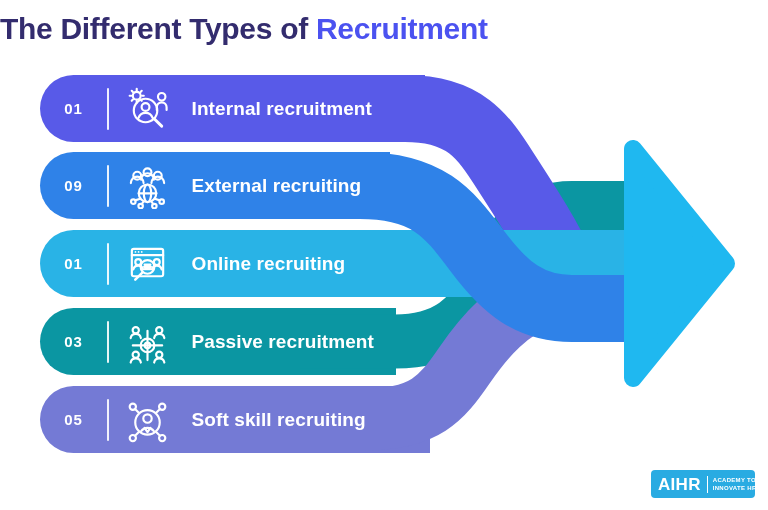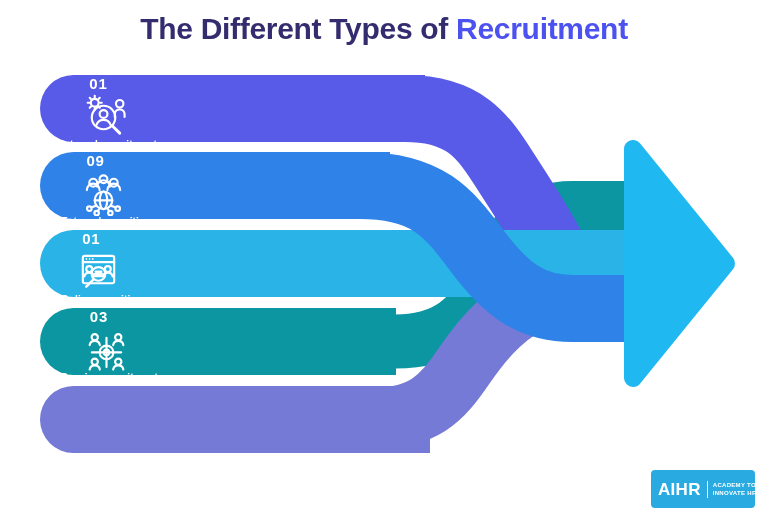--- a/index.html
+++ b/index.html
@@ -1,28 +1,28 @@
 <!DOCTYPE html>
 <html><head>
 <meta charset="utf-8">
 <style>
   html,body{margin:0;padding:0;background:#fff;}
   .canvas{position:relative;width:768px;height:510px;background:#fff;overflow:hidden;
           font-family:"Liberation Sans",sans-serif;}
-  .title{position:absolute;top:12px;left:0;right:0;margin:0;text-align:center;
+  .title{position:absolute;top:12px;left:0;right:0;margin:0;
          font-size:30px;font-weight:800;letter-spacing:-.3px;white-space:nowrap;}
   .bands{position:absolute;left:0;top:0;width:768px;height:510px;}
-  .row{position:absolute;left:40px;height:67px;display:flex;align-items:center;color:#fff;flex-direction:column;}
+  .row{position:absolute;left:40px;height:67px;display:flex;align-items:center;color:#fff;}
   .num{width:67px;text-align:center;font-size:15px;font-weight:700;letter-spacing:.8px;}
   .vdiv{width:1.5px;height:42px;background:rgba(255,255,255,.9);border-radius:1px;}
   .icn{margin-left:15px;width:47px;height:47px;display:flex;align-items:center;justify-content:center;}
   .icn svg{width:47px;height:47px;stroke:#fff;fill:none;stroke-width:2.2;
            stroke-linecap:round;stroke-linejoin:round;}
-  .lbl{margin-left:21px;font-size:10px;font-weight:700;letter-spacing:.1px;white-space:nowrap;}
-  .logo{position:absolute;left:651px;top:470px;width:104px;height:38px;border-radius:4px;
+  .lbl{margin-left:21px;font-size:19px;font-weight:700;letter-spacing:.1px;white-space:nowrap;}
+  .logo{position:absolute;left:651px;top:470px;width:104px;height:28px;border-radius:4px;
         display:flex;align-items:center;box-sizing:border-box;padding:0 7px;color:#fff;}
   .brand{font-size:17px;font-weight:800;letter-spacing:.3px;line-height:1;}
   .ldiv{width:1px;height:17px;background:#fff;margin:0 5px 0 6px;flex:none;}
   .tagline{display:flex;flex-direction:column;font-size:6px;font-weight:700;
            line-height:1.35;letter-spacing:.3px;white-space:nowrap;}
 </style>
 </head>
 <body>
 
 <div class="canvas">
@@ -126,20 +126,38 @@
         <path d="M30.8,20.5 a5.3,5.3 0 0 1 10.4,0"></path>
         <circle cx="12" cy="37.5" r="3.2"></circle>
         <path d="M6.8,45.5 a5.3,5.3 0 0 1 10.4,0"></path>
         <circle cx="36" cy="37.5" r="3.2"></circle>
         <path d="M30.8,45.5 a5.3,5.3 0 0 1 10.4,0"></path>
       </svg>
     </span>
     <span class="lbl">Passive recruitment</span>
   </div>
 
+  <div class="row" style="top:386px">
+    <span class="num">05</span>
+    <span class="vdiv"></span>
+    <span class="icn">
+      <svg viewBox="0 0 48 48">
+        <circle cx="24" cy="27" r="12.5"></circle>
+        <circle cx="24" cy="23" r="4.3"></circle>
+        <path d="M17.5,35.8 a8.2,8.2 0 0 1 13,0"></path>
+        <path d="M21,32.5 L24,36.8 L27,32.5"></path>
+        <path d="M11.3,13.3 L15.4,17.4 M36.7,13.3 L32.6,17.4 M11.3,40.7 L15.4,36.6 M36.7,40.7 L32.6,36.6"></path>
+        <circle cx="9" cy="11" r="3.2"></circle>
+        <circle cx="39" cy="11" r="3.2"></circle>
+        <circle cx="9" cy="43" r="3.2"></circle>
+        <circle cx="39" cy="43" r="3.2"></circle>
+      </svg>
+    </span>
+    <span class="lbl">Soft skill recruiting</span>
+  </div>
 
   <div class="logo" style="background: rgb(41, 171, 226);">
     <span class="brand">AIHR</span>
     <span class="ldiv"></span>
     <span class="tagline">
         <span>ACADEMY TO</span>
         <span>INNOVATE HR</span>
       </span>
   </div>
 

